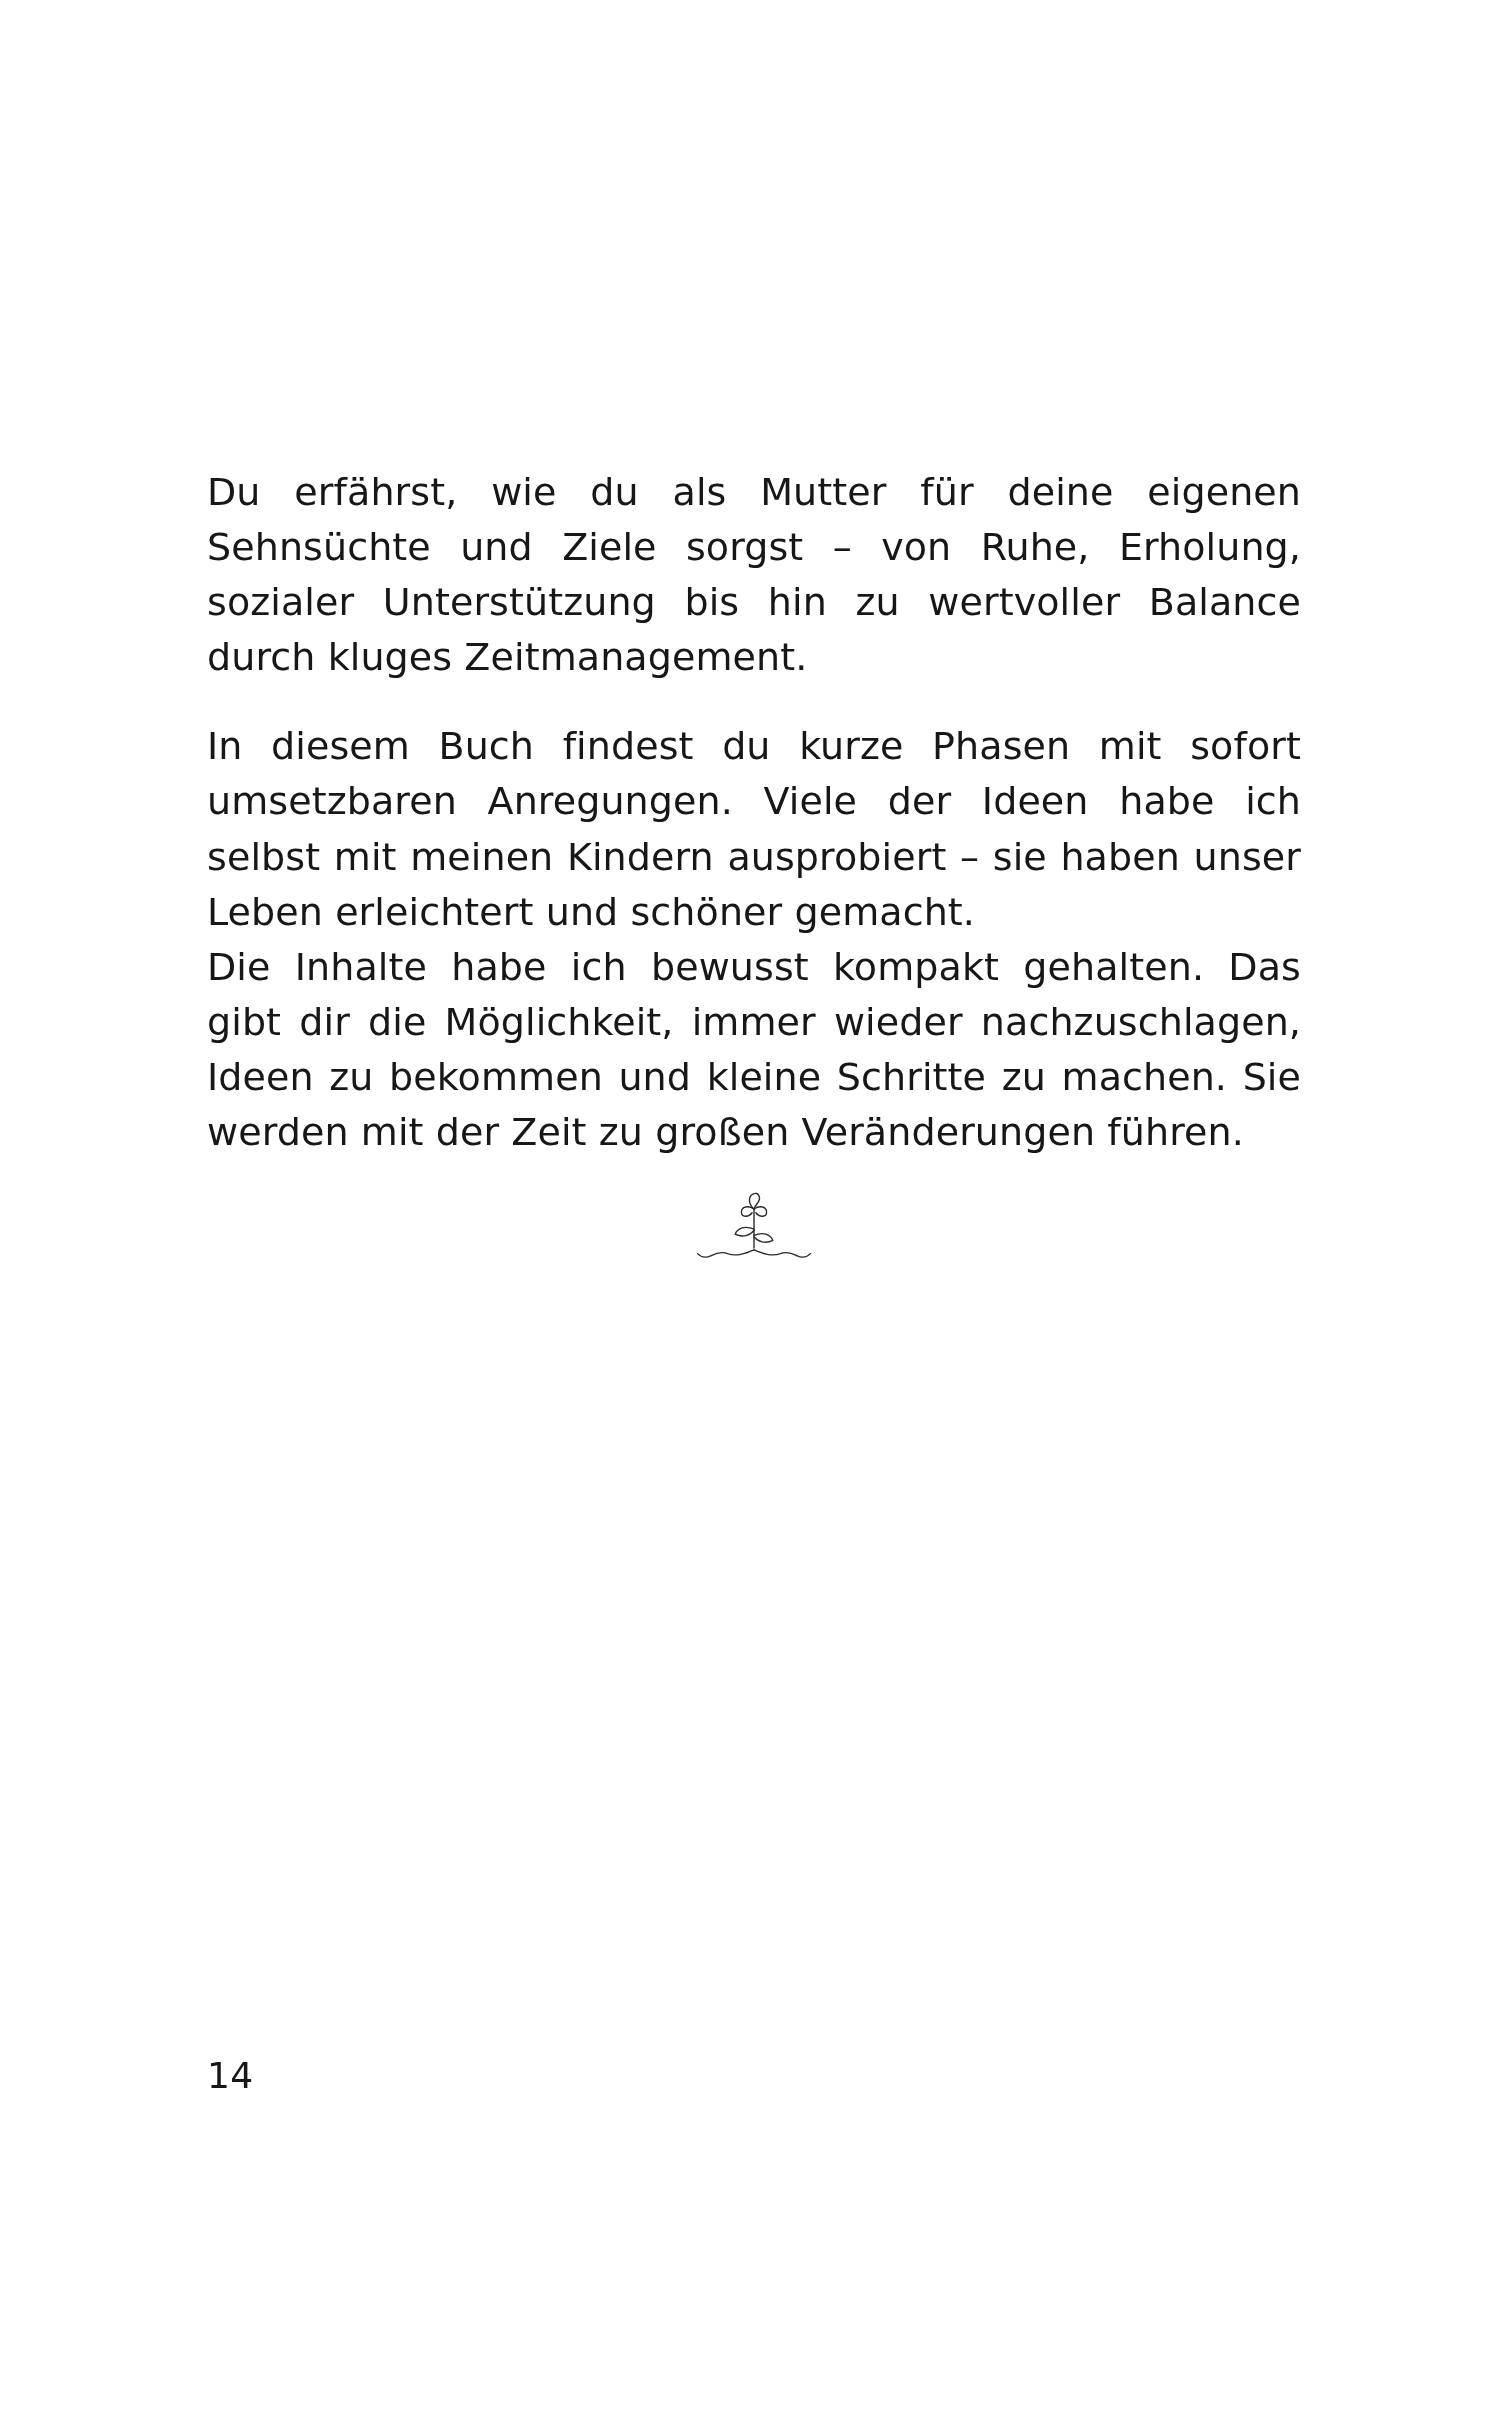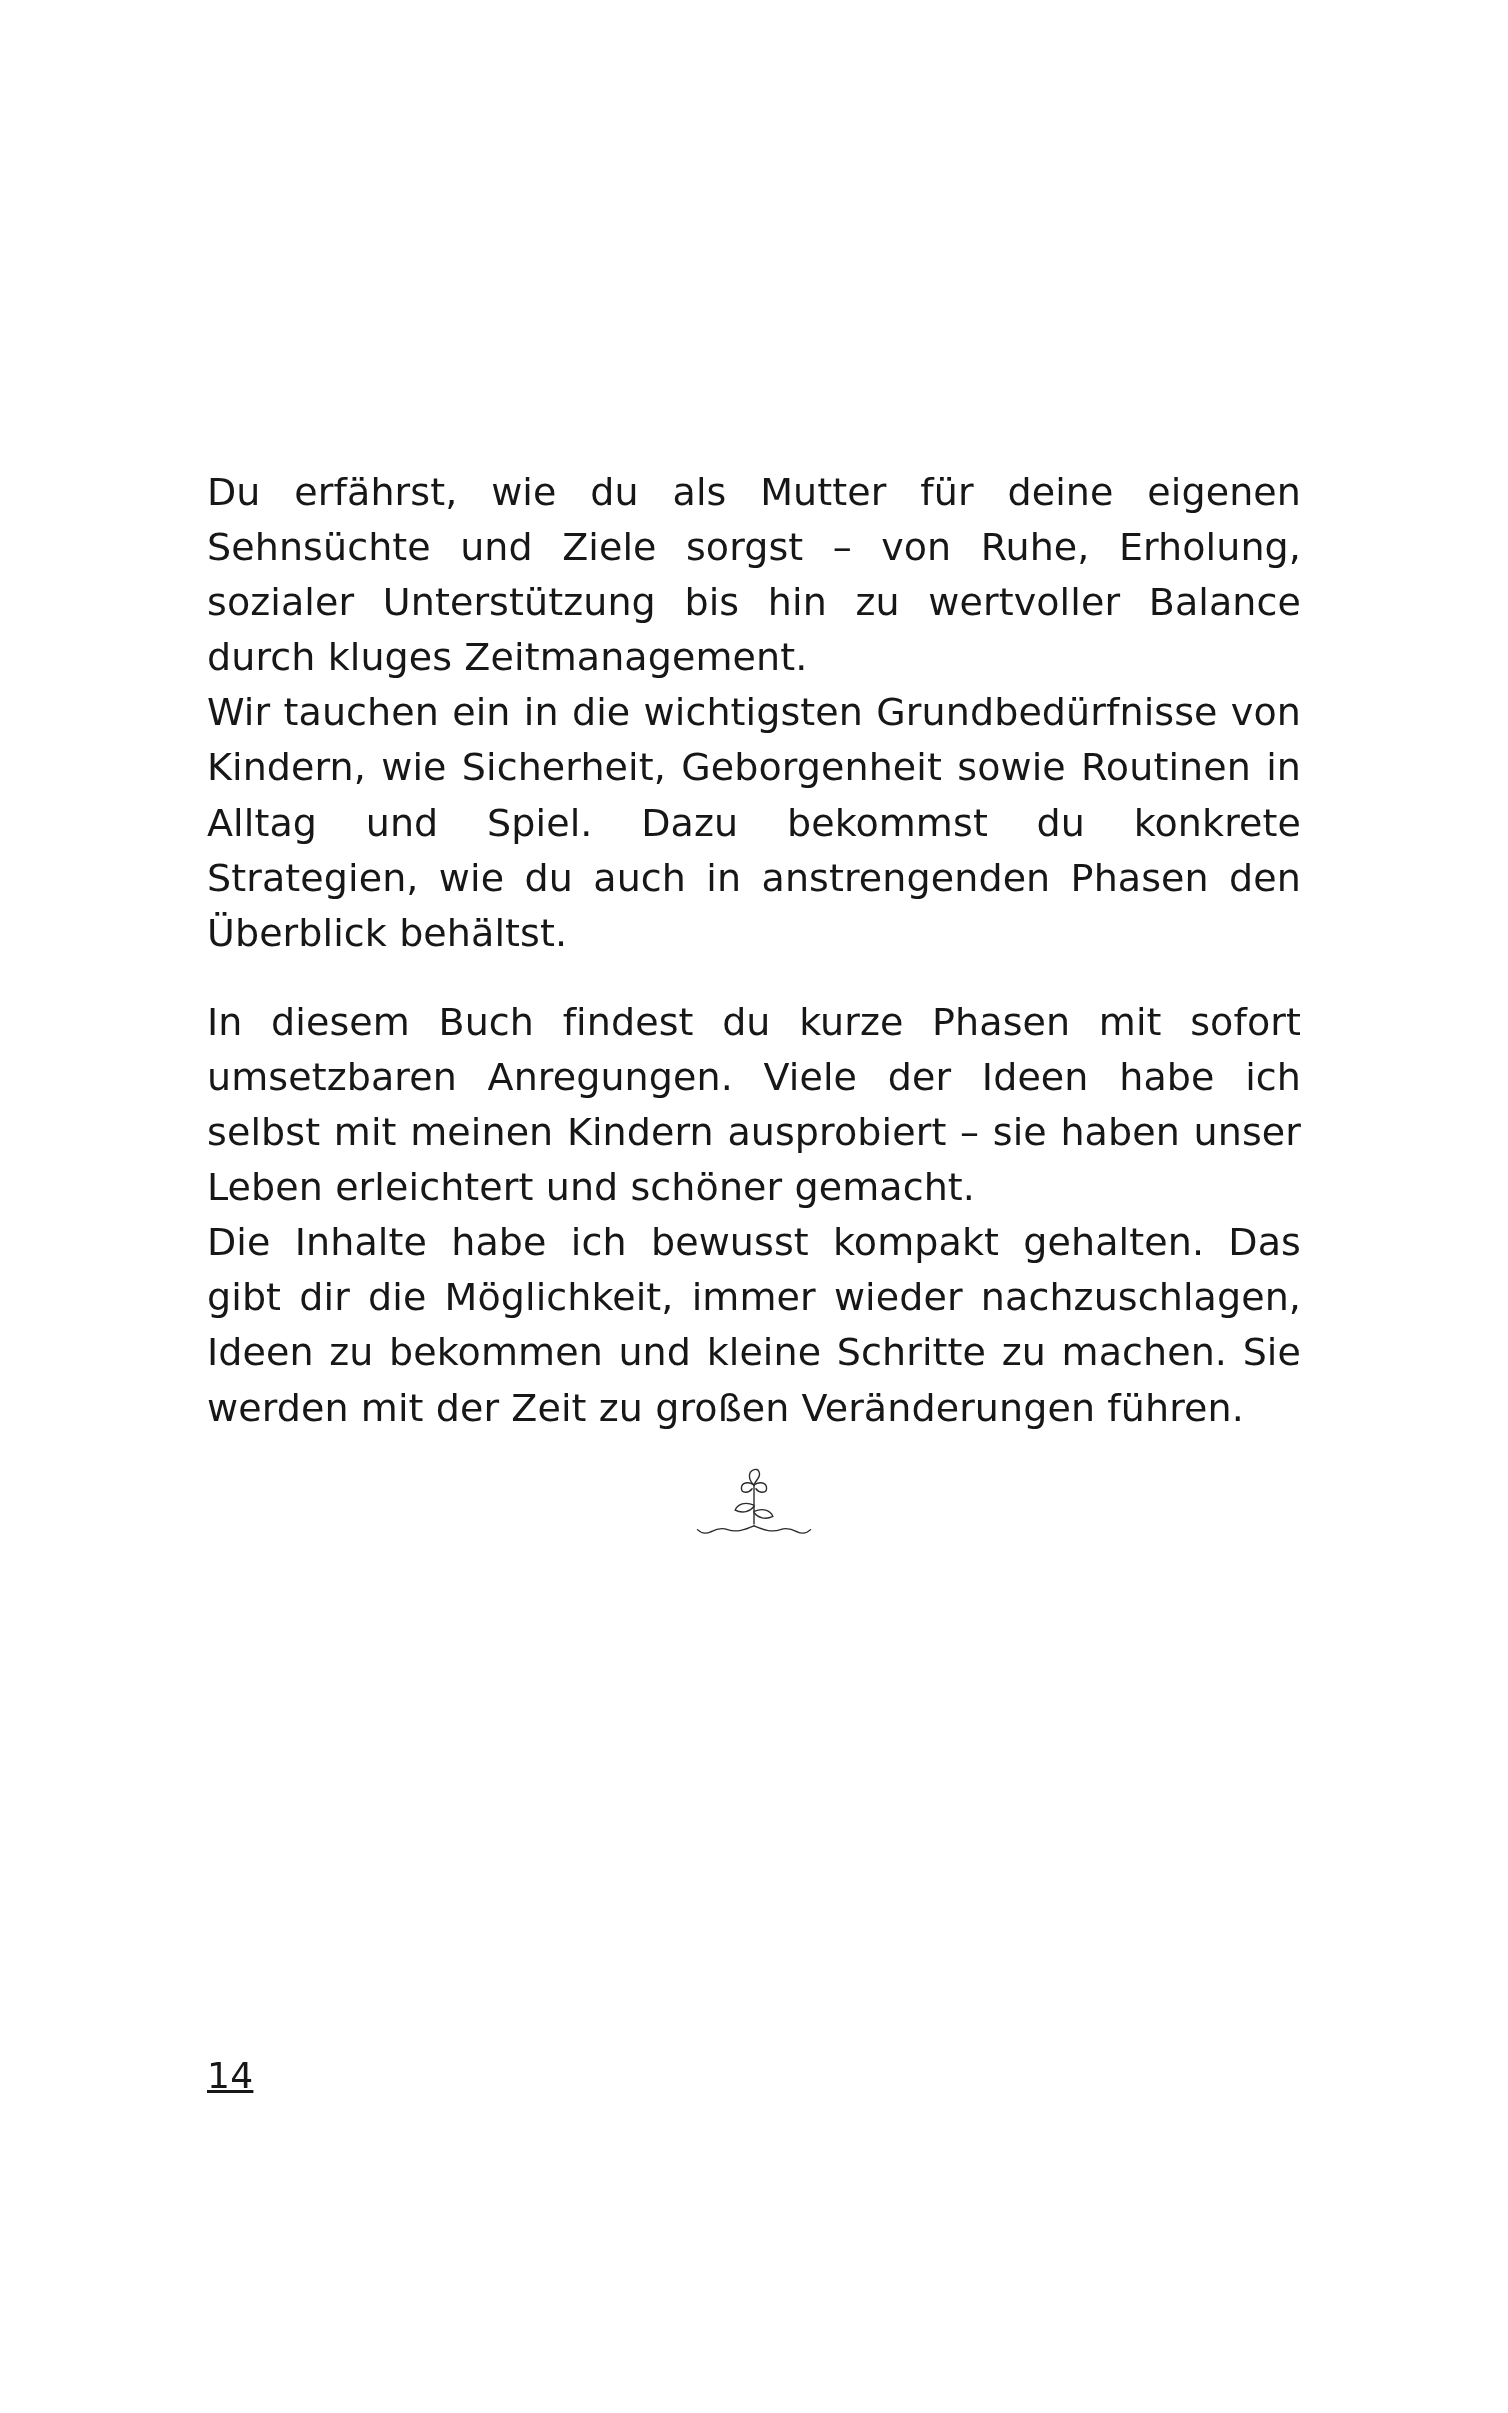--- a/index.html
+++ b/index.html
@@ -56,34 +56,32 @@
   .ornament svg {
     display: block;
   }
   .folio {
     position: absolute;
     left: 207px;
     top: 2055px;
     font-size: 36px;
     color: #171717;
     letter-spacing: 0.3px;
-    text-decoration: underline;
   }
 </style>
 </head>
 <body>
 
 <div class="page">
 
   <div class="text-column">
 
     <p class="para justify">Du erfährst, wie du als Mutter für deine eigenen Sehnsüchte und Ziele sorgst – von Ruhe, Erholung, sozialer Unterstützung bis hin zu wertvoller Balance durch kluges Zeitmanagement.</p>
     <div class="gap-small"></div>
 
-    <p class="para justify">Wir tauchen ein in die wichtigsten Grundbedürfnisse von Kindern, wie Sicherheit, Geborgenheit sowie Routinen in Alltag und Spiel. Dazu bekommst du konkrete Strategien, wie du auch in anstrengenden Phasen den Überblick behältst.</p>
     <div class="gap-medium"></div>
 
     <p class="para justify">In diesem Buch findest du kurze Phasen mit sofort umsetzbaren Anregungen. Viele der Ideen habe ich selbst mit meinen Kindern ausprobiert – sie haben unser Leben erleichtert und schöner gemacht.</p>
     <div class="gap-small"></div>
 
     <p class="para justify">Die Inhalte habe ich bewusst kompakt gehalten. Das gibt dir die Möglichkeit, immer wieder nachzuschlagen, Ideen zu bekommen und kleine Schritte zu machen. Sie werden mit der Zeit zu großen Veränderungen führen.</p>
 
     <div class="ornament">
       <svg width="176" height="82" viewBox="0 0 280 130" fill="none" stroke="#2b2b2b" stroke-width="2.2" stroke-linecap="round">
 

